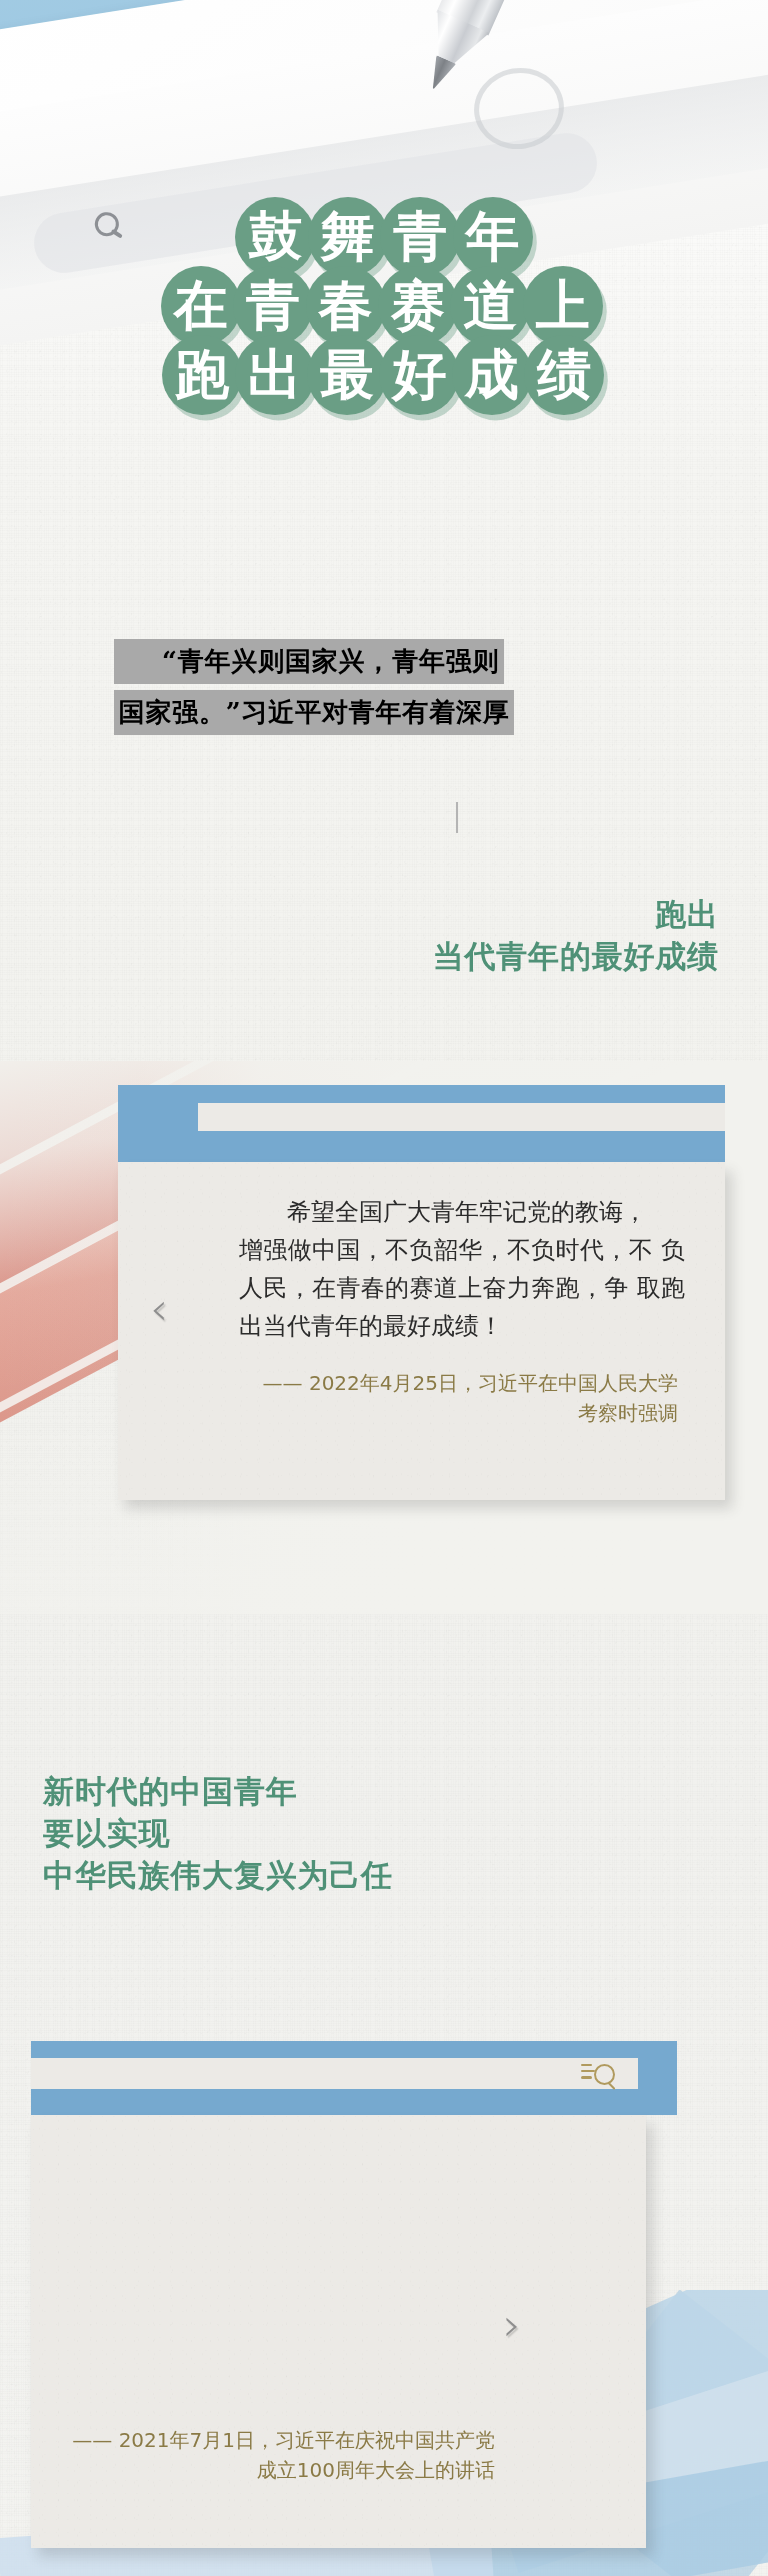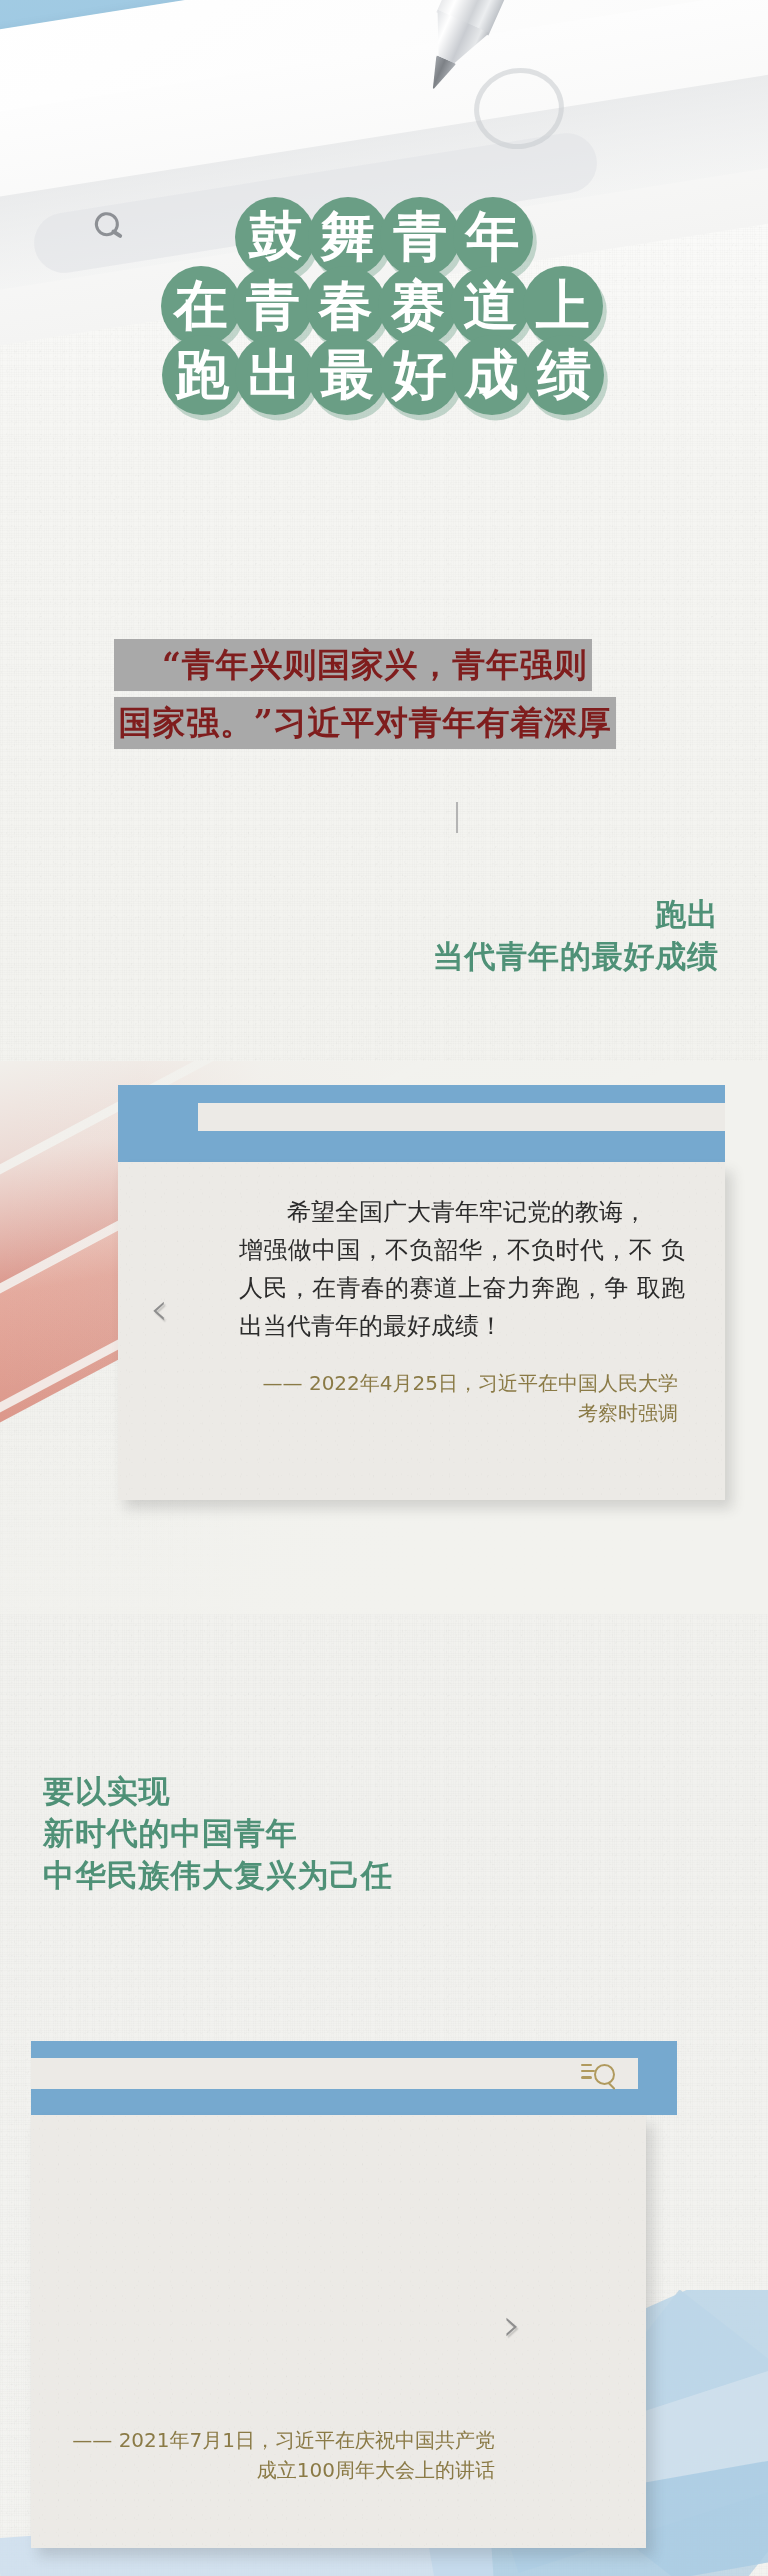--- a/index.html
+++ b/index.html
@@ -111,21 +111,21 @@
     color:#fff;font-size:54px;line-height:1;font-weight:700;
     font-family:"DejaVu Sans","Liberation Sans",sans-serif;
     margin:0 -3.8px;
     box-shadow:3.8px 5.4px 0 rgba(106,158,133,.38);
     position:relative;
   }
 
   
   .quote{
     position:absolute;left:114px;top:639px;width:558px;
-    font-size:33px;line-height:1.0;color:#7f1d1d;font-weight:700;
+    font-size:26px;line-height:1.0;color:#000000;font-weight:700;
     font-family:"DejaVu Serif","Liberation Serif",serif;
   }
   .quote .ln{
     display:block;background:#a9a9a9;
     padding:9.2px 4.6px 10px 4.6px;margin-bottom:5.4px;width:fit-content;
     letter-spacing:0.8px;
   }
   .quote .ln.first{padding-left:48px;}
   .quote-tail{
     position:absolute;left:456px;top:802px;width:2.3px;height:31px;background:#b4b4b4;
@@ -330,24 +330,24 @@
       <span>取跑出当代青年的最好成绩！</span>
     </div>
     <div class="attr" style="left:114px;top:283px;width:446px;">
       <span>—— 2022年4月25日，习近平在中国人民大学</span><br>
       <span>考察时强调</span>
     </div>
   </div>
 
   <div class="head2">
     <span class="row">
+      <span class="hl">新时代的中国青年<i class="mark"></i></span>
+    </span>
+    <span class="row">
       <span class="hl">要以实现<i class="mark"></i></span>
-    </span>
-    <span class="row">
-      <span class="hl">新时代的中国青年<i class="mark"></i></span>
     </span>
     <span class="row">
       <span class="hl">中华民族伟大复兴为己任<i class="mark"></i></span>
     </span>
   </div>
 
   <div class="shardwrap">
     <span class="shard sh5"></span>
     <span class="shard sh1"></span>
     <span class="shard sh2"></span>

